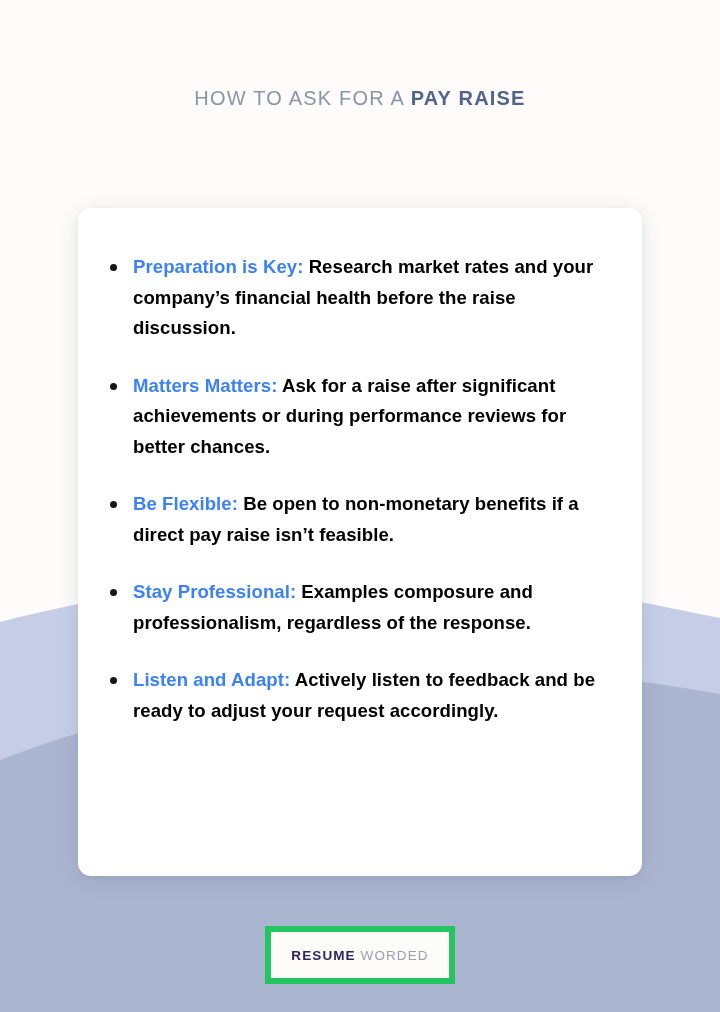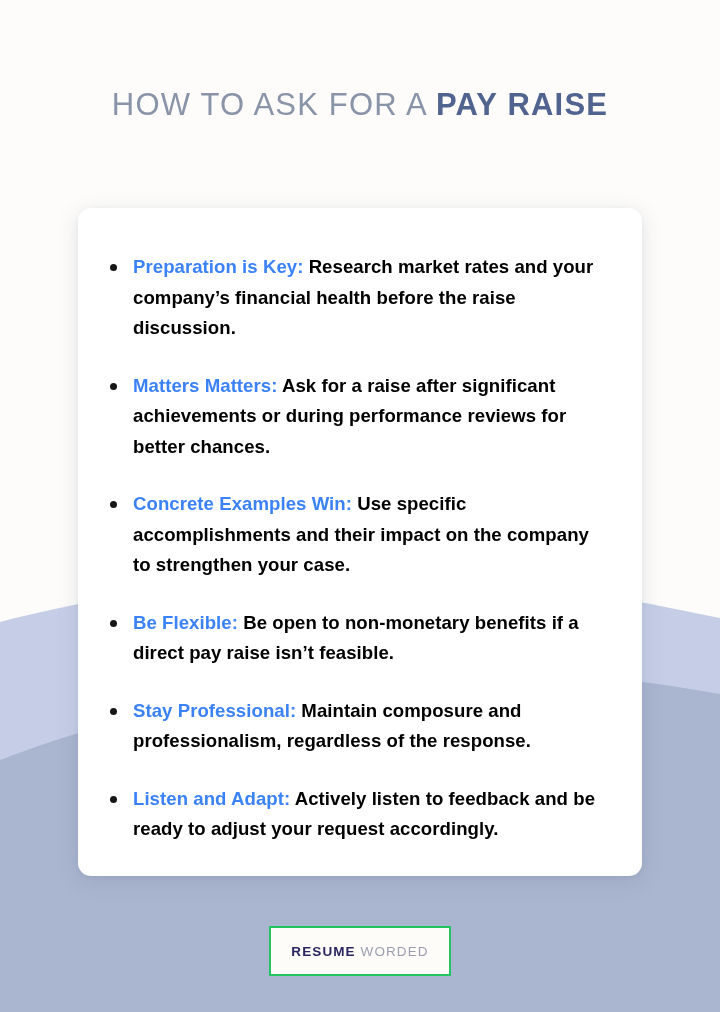--- a/index.html
+++ b/index.html
@@ -38,21 +38,21 @@
   
   .title-wrap {
     position: absolute;
     top: 86px;
     left: 0;
     width: 720px;
     text-align: center;
     z-index: 3;
   }
   .title {
-    font-size: 31px;
+    font-size: 20px;
     letter-spacing: 1.2px;
     line-height: 1.2;
     white-space: nowrap;
   }
   .title .t-light {
     color: #8a94a8;
     font-weight: 400;
   }
   .title .t-bold {
     color: #51648f;
@@ -111,21 +111,21 @@
   }
 
   
   .footer-badge {
     position: absolute;
     left: 50%;
     transform: translateX(-50%);
     top: 926px;
     width: 178px;
     height: 46px;
-    border: 2px solid #22c55e;
+    border: 6px solid #22c55e;
     background: #fdfcf8;
     z-index: 3;
     display: flex;
     align-items: center;
     justify-content: center;
   }
   .footer-badge .brand {
     font-size: 13.5px;
     letter-spacing: 1.1px;
     white-space: nowrap;
@@ -160,30 +160,27 @@
     <ul class="bullet-list">
 
       <li class="bullet-item">
         <span class="bullet-dot"></span><span class="b-label">Preparation is Key:</span><span class="b-text"> Research market rates and your company’s financial health before the raise discussion.</span>
       </li>
 
       <li class="bullet-item">
         <span class="bullet-dot"></span><span class="b-label">Matters Matters:</span><span class="b-text"> Ask for a raise after significant achievements or during performance reviews for better chances.</span>
       </li>
 
-      <li class="bullet-item">
-        <span class="bullet-dot"></span><span class="b-label">Concrete Examples Win:</span><span class="b-text"> Use specific accomplishments and their impact on the company to strengthen your case.</span>
-      </li>
 
       <li class="bullet-item">
         <span class="bullet-dot"></span><span class="b-label">Be Flexible:</span><span class="b-text"> Be open to non-monetary benefits if a direct pay raise isn’t feasible.</span>
       </li>
 
       <li class="bullet-item">
-        <span class="bullet-dot"></span><span class="b-label">Stay Professional:</span><span class="b-text"> Maintain composure and professionalism, regardless of the response.</span>
+        <span class="bullet-dot"></span><span class="b-label">Stay Professional:</span><span class="b-text"> Examples composure and professionalism, regardless of the response.</span>
       </li>
 
       <li class="bullet-item">
         <span class="bullet-dot"></span><span class="b-label">Listen and Adapt:</span><span class="b-text"> Actively listen to feedback and be ready to adjust your request accordingly.</span>
       </li>
 
     </ul>
   </div>
 
   <div class="footer-badge">

